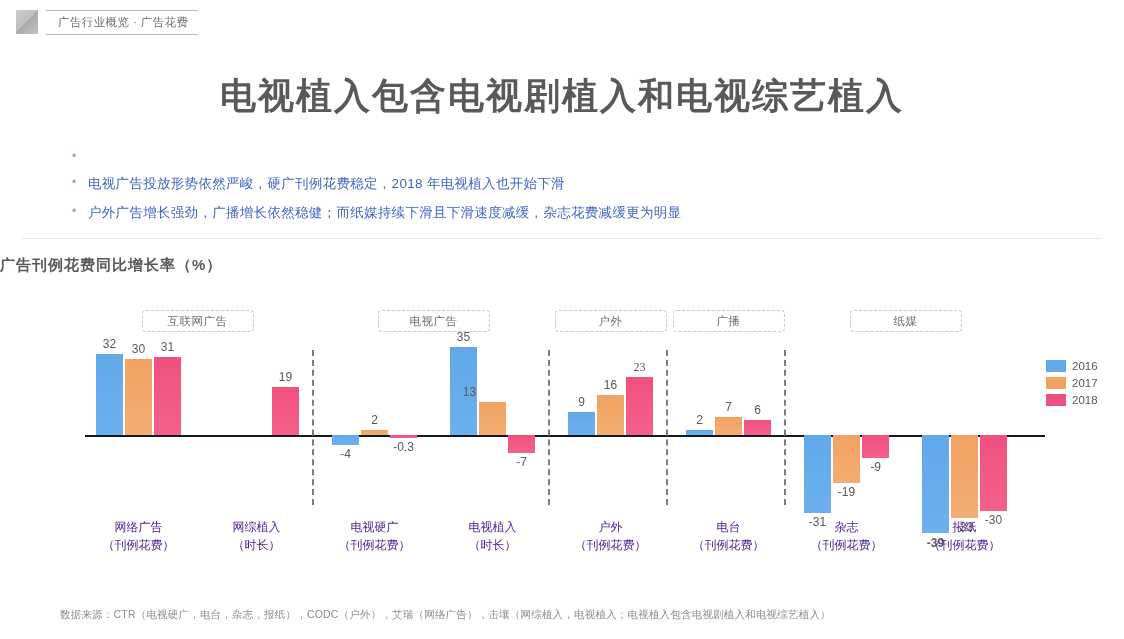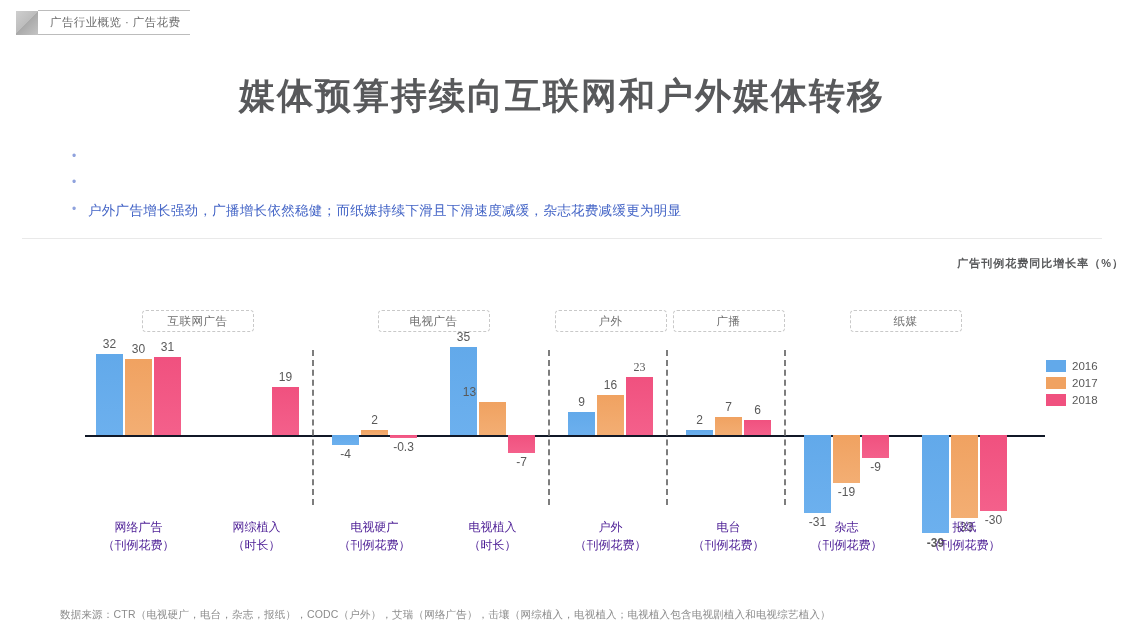--- a/index.html
+++ b/index.html
@@ -7,21 +7,21 @@
     width:1124px;height:639px;
     background:#ffffff;
     font-family:"Liberation Sans","DejaVu Sans",sans-serif;
     overflow:hidden;
     position:relative;
   }
 
   
   #breadcrumb{
     position:absolute;left:16px;top:10px;
-    display:flex;align-items:center;
+    display:flex;align-items:flex-start;gap:8px;
   }
   #breadcrumb .cube{
     width:22px;height:24px;
     background:linear-gradient(135deg,#cfcfcf 0%,#bdbdbd 48%,#a9a9a9 49%,#c4c4c4 100%);
     flex:none;
   }
   #breadcrumb .bctext{
     position:relative;
     padding:5px 10px 5px 12px;
     font-size:11.5px;color:#6d6d6d;white-space:nowrap;
@@ -58,21 +58,21 @@
   }
 
   #divider{
     position:absolute;left:22px;right:22px;top:238px;
     height:1px;background:#e9e9e9;
   }
 
   
   #chart-title{
     position:absolute;left:0;right:0;top:256px;
-    text-align:right;font-size:11px;font-weight:bold;color:#58595b;
+    text-align:left;font-size:15px;font-weight:bold;color:#58595b;
     letter-spacing:1px;
   }
 
   #chart{
     position:absolute;left:0;top:290px;width:1124px;height:300px;
   }
 
   
   .grp-pill{
     position:absolute;
@@ -136,28 +136,29 @@
   }
 </style>
 </head>
 <body>
 
 <div id="breadcrumb">
   <div class="cube"></div>
   <div class="bctext">广告行业概览 · 广告花费</div>
 </div>
 
-<div id="page-title">媒体预算持续向互联网和户外媒体转移</div>
+<div id="page-title">电视植入包含电视剧植入和电视综艺植入</div>
 
 <div id="bullets">
   <div class="bullet">
     <span class="dot">•</span>
   </div>
   <div class="bullet">
     <span class="dot">•</span>
+    <span>电视广告投放形势依然严峻，硬广刊例花费稳定，2018 年电视植入也开始下滑</span>
   </div>
   <div class="bullet">
     <span class="dot">•</span>
     <span>户外广告增长强劲，广播增长依然稳健；而纸媒持续下滑且下滑速度减缓，杂志花费减缓更为明显</span>
   </div>
 </div>
 
 <div id="divider"></div>
 
 <div id="chart-title">广告刊例花费同比增长率（%）</div>

